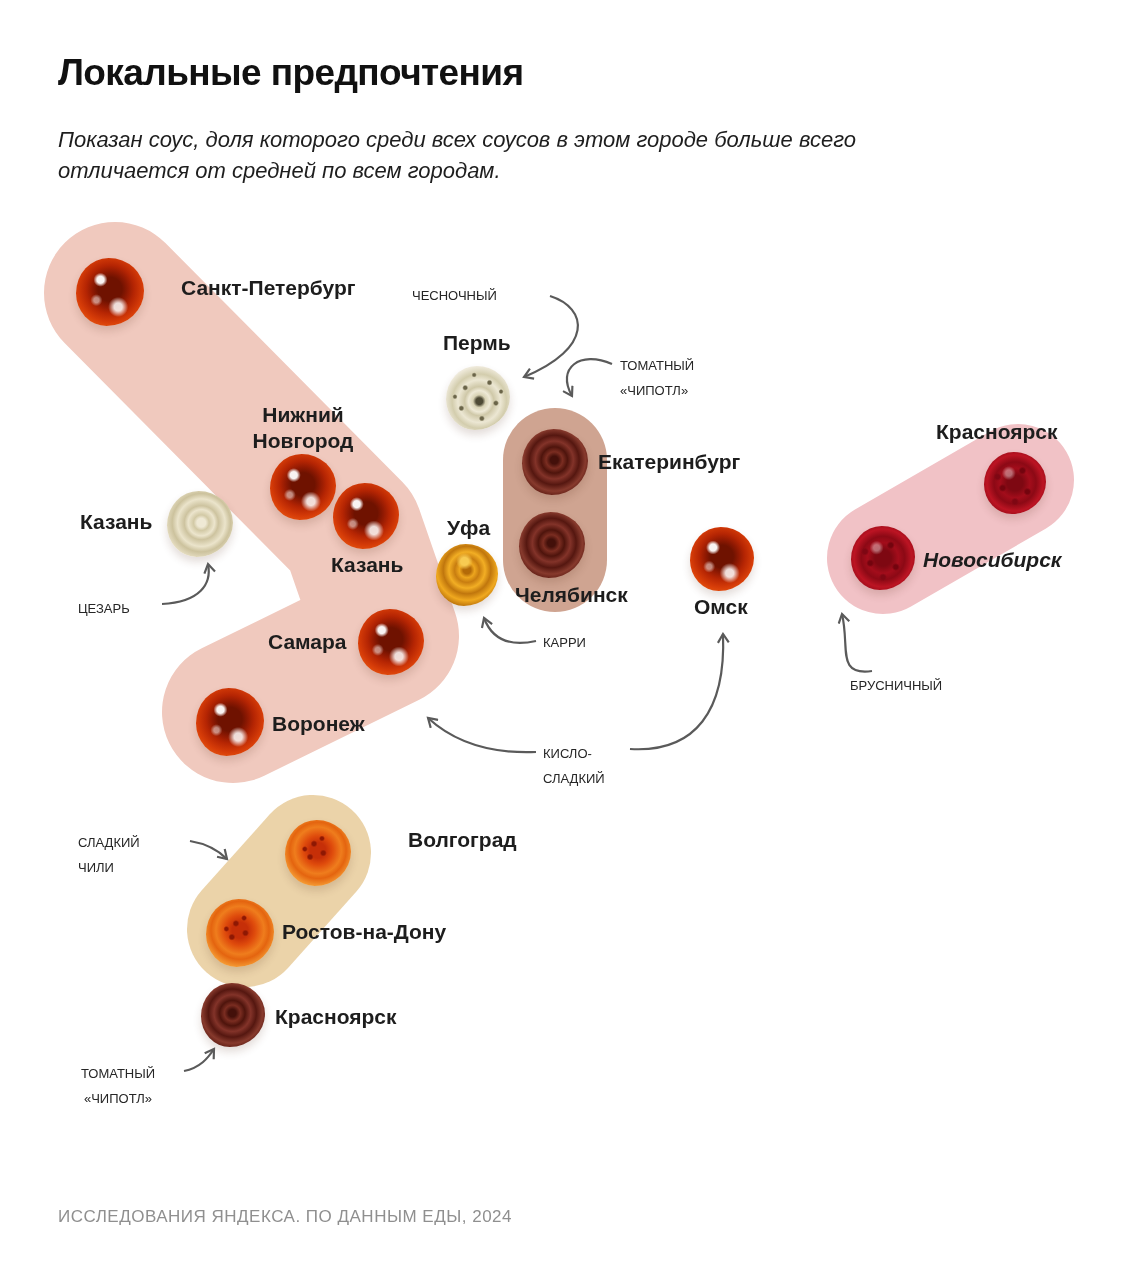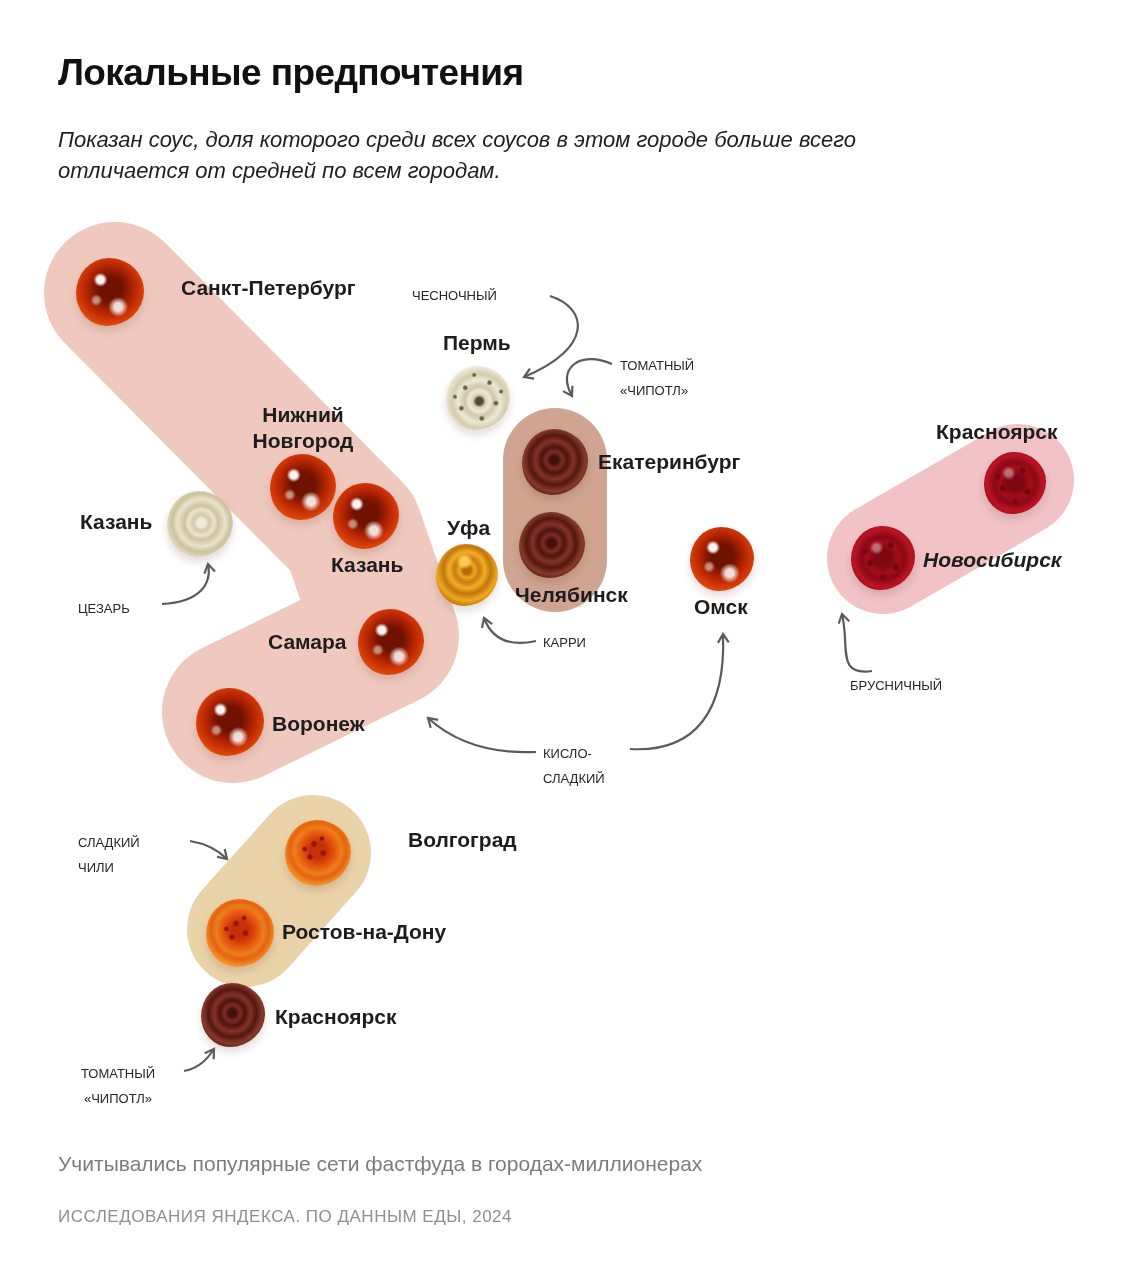--- a/index.html
+++ b/index.html
@@ -181,16 +181,15 @@
       <path d="M162 604 C200 602 212 584 208 564" marker-end="url(#ah)"></path>
       <path d="M536 641 C504 648 490 634 484 618" marker-end="url(#ah)"></path>
       <path d="M536 752 C488 754 452 740 428 718" marker-end="url(#ah)"></path>
       <path d="M630 749 C696 753 726 710 723 634" marker-end="url(#ah)"></path>
       <path d="M872 671 C836 676 850 648 842 614" marker-end="url(#ah)"></path>
       <path d="M190 841 C208 844 220 852 227 859" marker-end="url(#ah)"></path>
       <path d="M184 1071 C200 1068 208 1058 214 1049" marker-end="url(#ah)"></path>
     </g>
   </svg>
 
-  <div class="footer-note">Учитывались популярные сети фастфуда в городах-миллионерах</div>
   <div class="footer-source">ИССЛЕДОВАНИЯ ЯНДЕКСА. ПО ДАННЫМ ЕДЫ, 2024</div>
 
 </div>
 
 </body></html>

